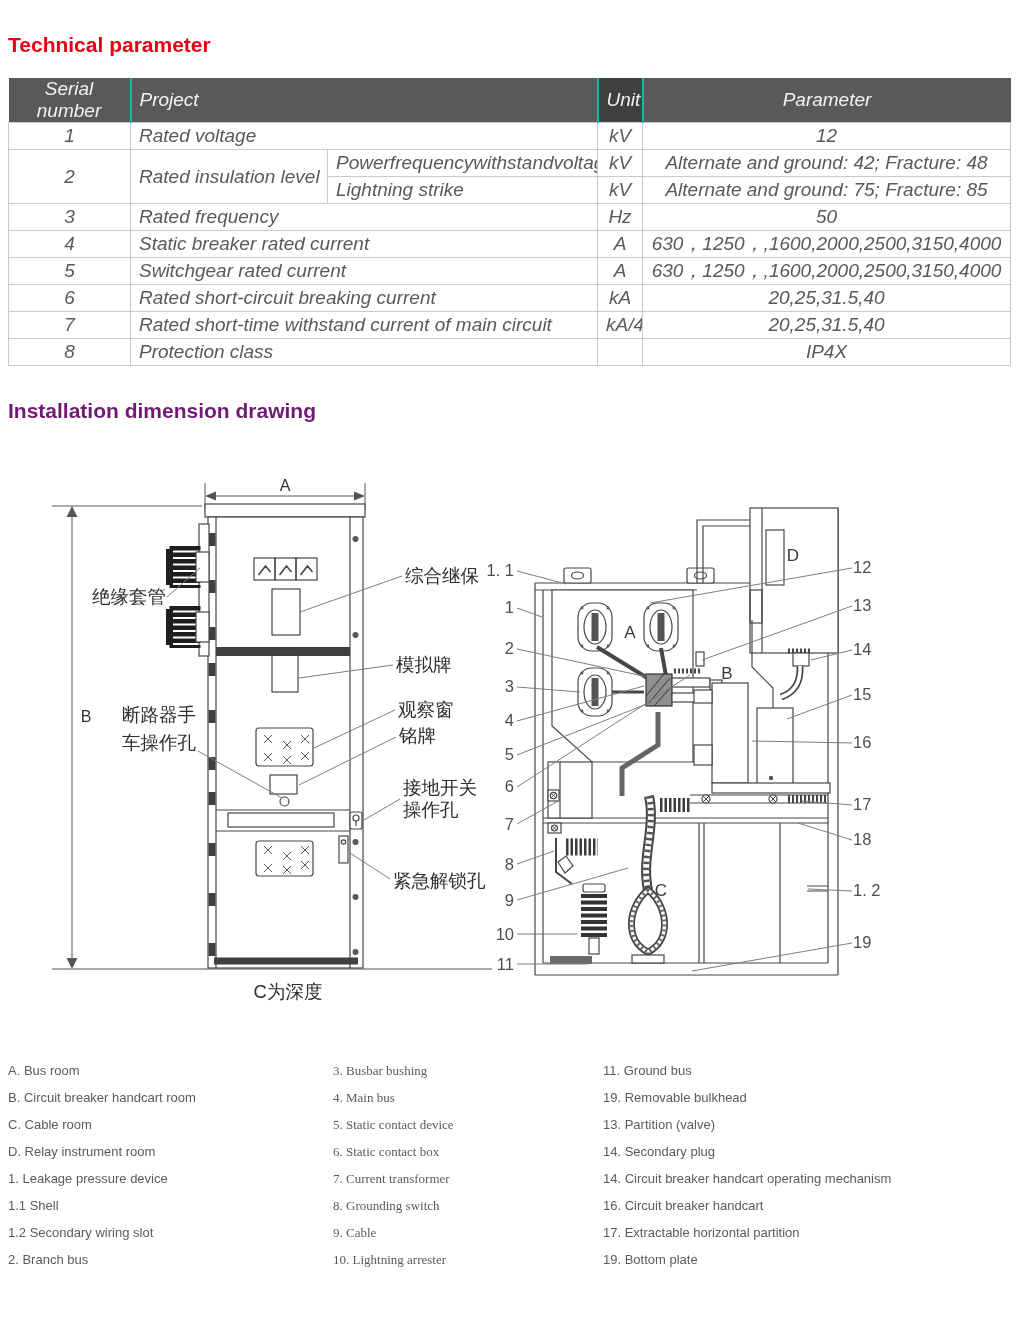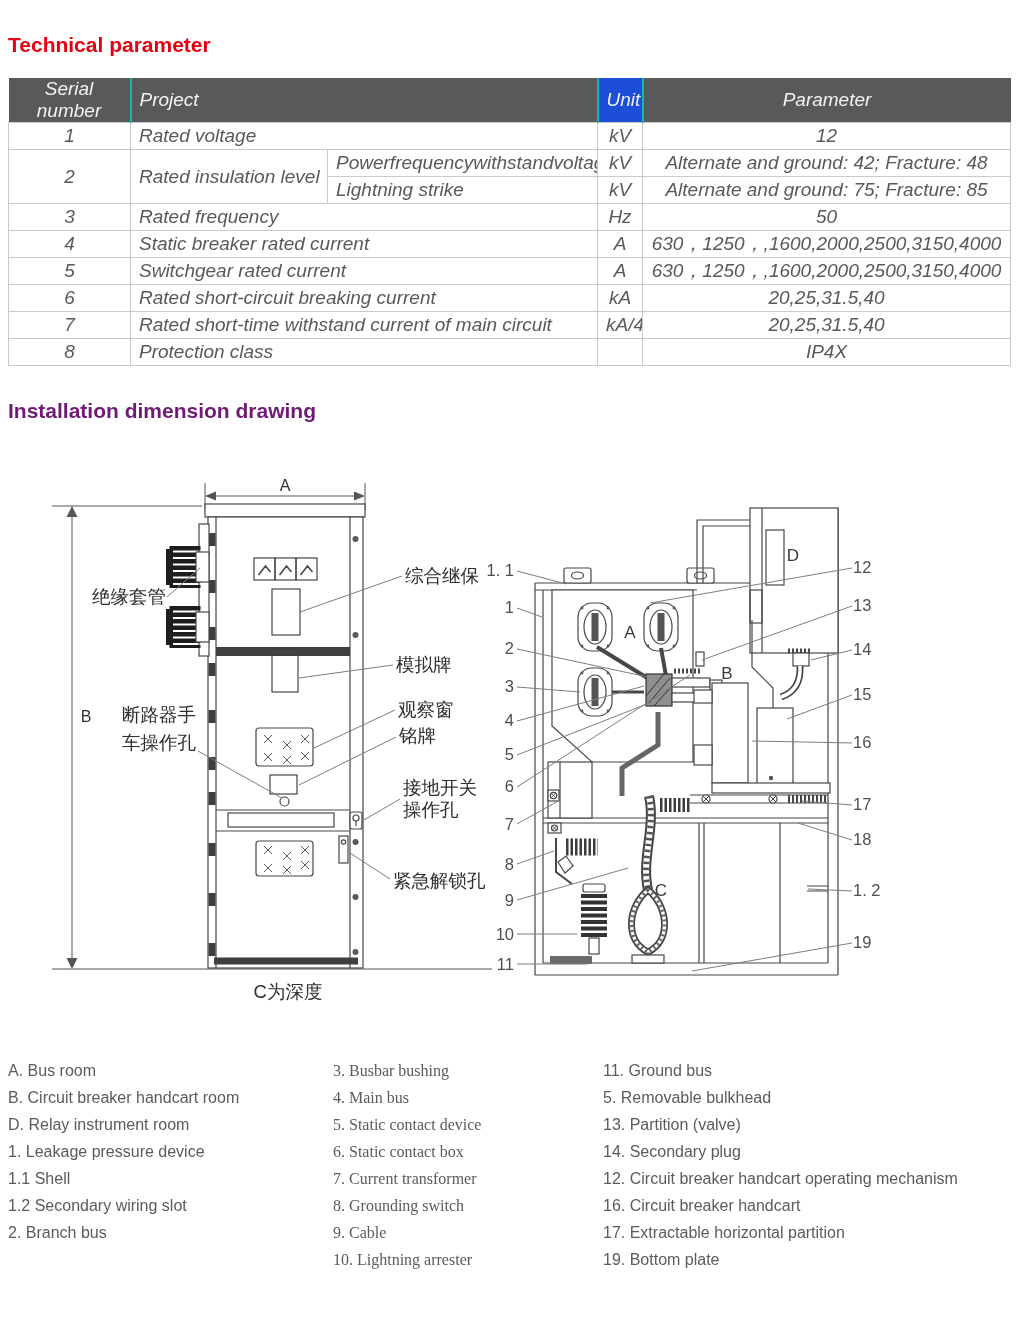--- a/index.html
+++ b/index.html
@@ -30,21 +30,21 @@
   .dim{font-size:16px;fill:#333;text-anchor:middle;}
   .cn{font-size:18.5px;fill:#2e2e2e;}
   .cn.end{text-anchor:end;}
   .cn.mid{text-anchor:middle;}
   .co{font-size:16.5px;fill:#4e4e4e;}
   .co.end{text-anchor:end;}
   .lt{font-size:17px;fill:#3a3a3a;text-anchor:middle;}
   .leader{stroke:#7d7d7d;stroke-width:1;fill:none;}
   
   .legend{position:absolute;top:1057px;margin:0;padding:0;list-style:none;
-          font-size:16px;color:#5a5b5d;}
+          font-size:13px;color:#5a5b5d;}
   .legend li{height:27px;line-height:27px;white-space:nowrap;}
   #legend-0{left:8px;}
   #legend-1{left:333px;font-family:Liberation Serif, serif;}
   #legend-2{left:603px;}
 </style>
 </head>
 <body>
 
 <div id="page">
 
@@ -55,21 +55,21 @@
       <col class="c1">
         <col class="c2">
         <col class="c3">
         <col class="c4">
         <col class="c5">
     </colgroup>
     <thead>
       <tr>
         <th style="background: rgb(88, 89, 91);">Serial number</th>
         <th class="al" colspan="2" style="background: rgb(88, 89, 91);">Project</th>
-        <th style="background: #1d4ed8;">Unit</th>
+        <th style="background: #404040;">Unit</th>
         <th style="background: rgb(88, 89, 91);">Parameter</th>
       </tr>
     </thead>
     <tbody>
         <tr>
           <td>1</td>
           <td colspan="2" class="al">Rated voltage</td>
           <td>kV</td>
           <td>12</td>
         </tr>
@@ -401,40 +401,41 @@
       <text class="lt" x="630" y="638">A</text>
       <text class="lt" x="727" y="679">B</text>
       <text class="lt" x="661" y="896">C</text>
       <text class="lt" x="793" y="561">D</text>
     </g>
   </svg>
 
   <ul id="legend-0" class="legend">
       <li>A. Bus room</li>
       <li>B. Circuit breaker handcart room</li>
+      <li>C. Cable room</li>
       <li>D. Relay instrument room</li>
       <li>1. Leakage pressure device</li>
       <li>1.1 Shell</li>
       <li>1.2 Secondary wiring slot</li>
       <li>2. Branch bus</li>
     </ul>
   <ul id="legend-1" class="legend">
       <li>3. Busbar bushing</li>
       <li>4. Main bus</li>
       <li>5. Static contact device</li>
       <li>6. Static contact box</li>
       <li>7. Current transformer</li>
       <li>8. Grounding switch</li>
       <li>9. Cable</li>
       <li>10. Lightning arrester</li>
     </ul>
   <ul id="legend-2" class="legend">
       <li>11. Ground bus</li>
-      <li>5. Removable bulkhead</li>
+      <li>19. Removable bulkhead</li>
       <li>13. Partition (valve)</li>
       <li>14. Secondary plug</li>
-      <li>12. Circuit breaker handcart operating mechanism</li>
+      <li>14. Circuit breaker handcart operating mechanism</li>
       <li>16. Circuit breaker handcart</li>
       <li>17. Extractable horizontal partition</li>
       <li>19. Bottom plate</li>
     </ul>
 
 </div>
 
 </body></html>

